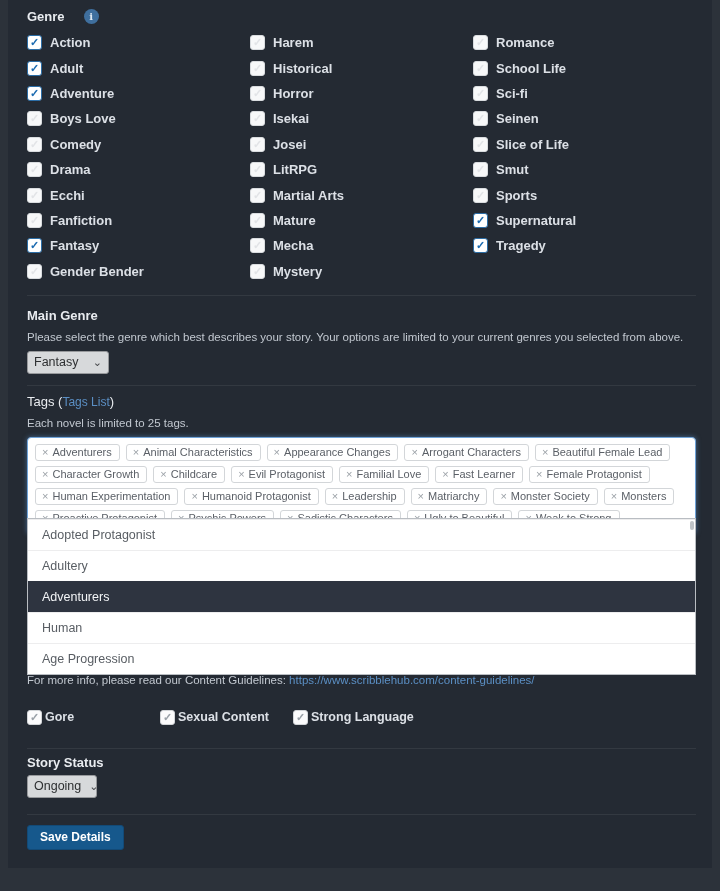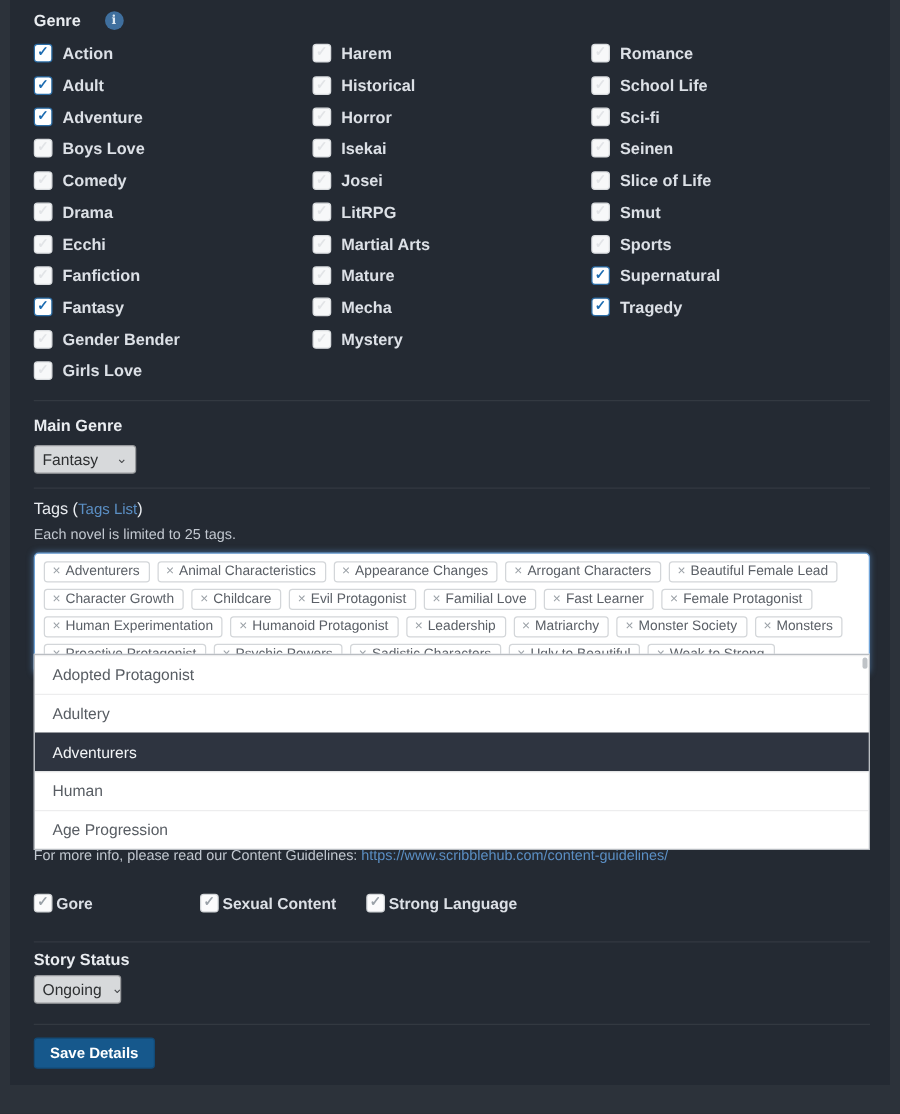--- a/index.html
+++ b/index.html
@@ -152,24 +152,20 @@
             <span class="genre-label">Fanfiction</span>
           </label>
           <label class="genre-row">
             <span class="cb cb-blue">✓</span>
             <span class="genre-label">Fantasy</span>
           </label>
           <label class="genre-row">
             <span class="cb cb-ghost">✓</span>
             <span class="genre-label">Gender Bender</span>
           </label>
-          <label class="genre-row">
-            <span class="cb cb-ghost">✓</span>
-            <span class="genre-label">Girls Love</span>
-          </label>
         </div>
         <div class="genre-col">
           <label class="genre-row">
             <span class="cb cb-ghost">✓</span>
             <span class="genre-label">Harem</span>
           </label>
           <label class="genre-row">
             <span class="cb cb-ghost">✓</span>
             <span class="genre-label">Historical</span>
           </label>
@@ -242,20 +238,21 @@
           <label class="genre-row">
             <span class="cb cb-blue">✓</span>
             <span class="genre-label">Tragedy</span>
           </label>
         </div>
       </div>
 
     <hr class="divider mt-div1">
 
     <div class="sec-title mt-title">Main Genre</div>
+    <div class="desc mt-desc">Please select the genre which best describes your story. Your options are limited to your current genres you selected from above.</div>
     <div class="select w-fantasy">
       <span>Fantasy</span>
       <span class="chev">⌄</span>
     </div>
 
     <hr class="divider mt-div2">
 
     <div class="tags-head">
       <span class="b">Tags</span>
       <span class="b">&nbsp;</span>

